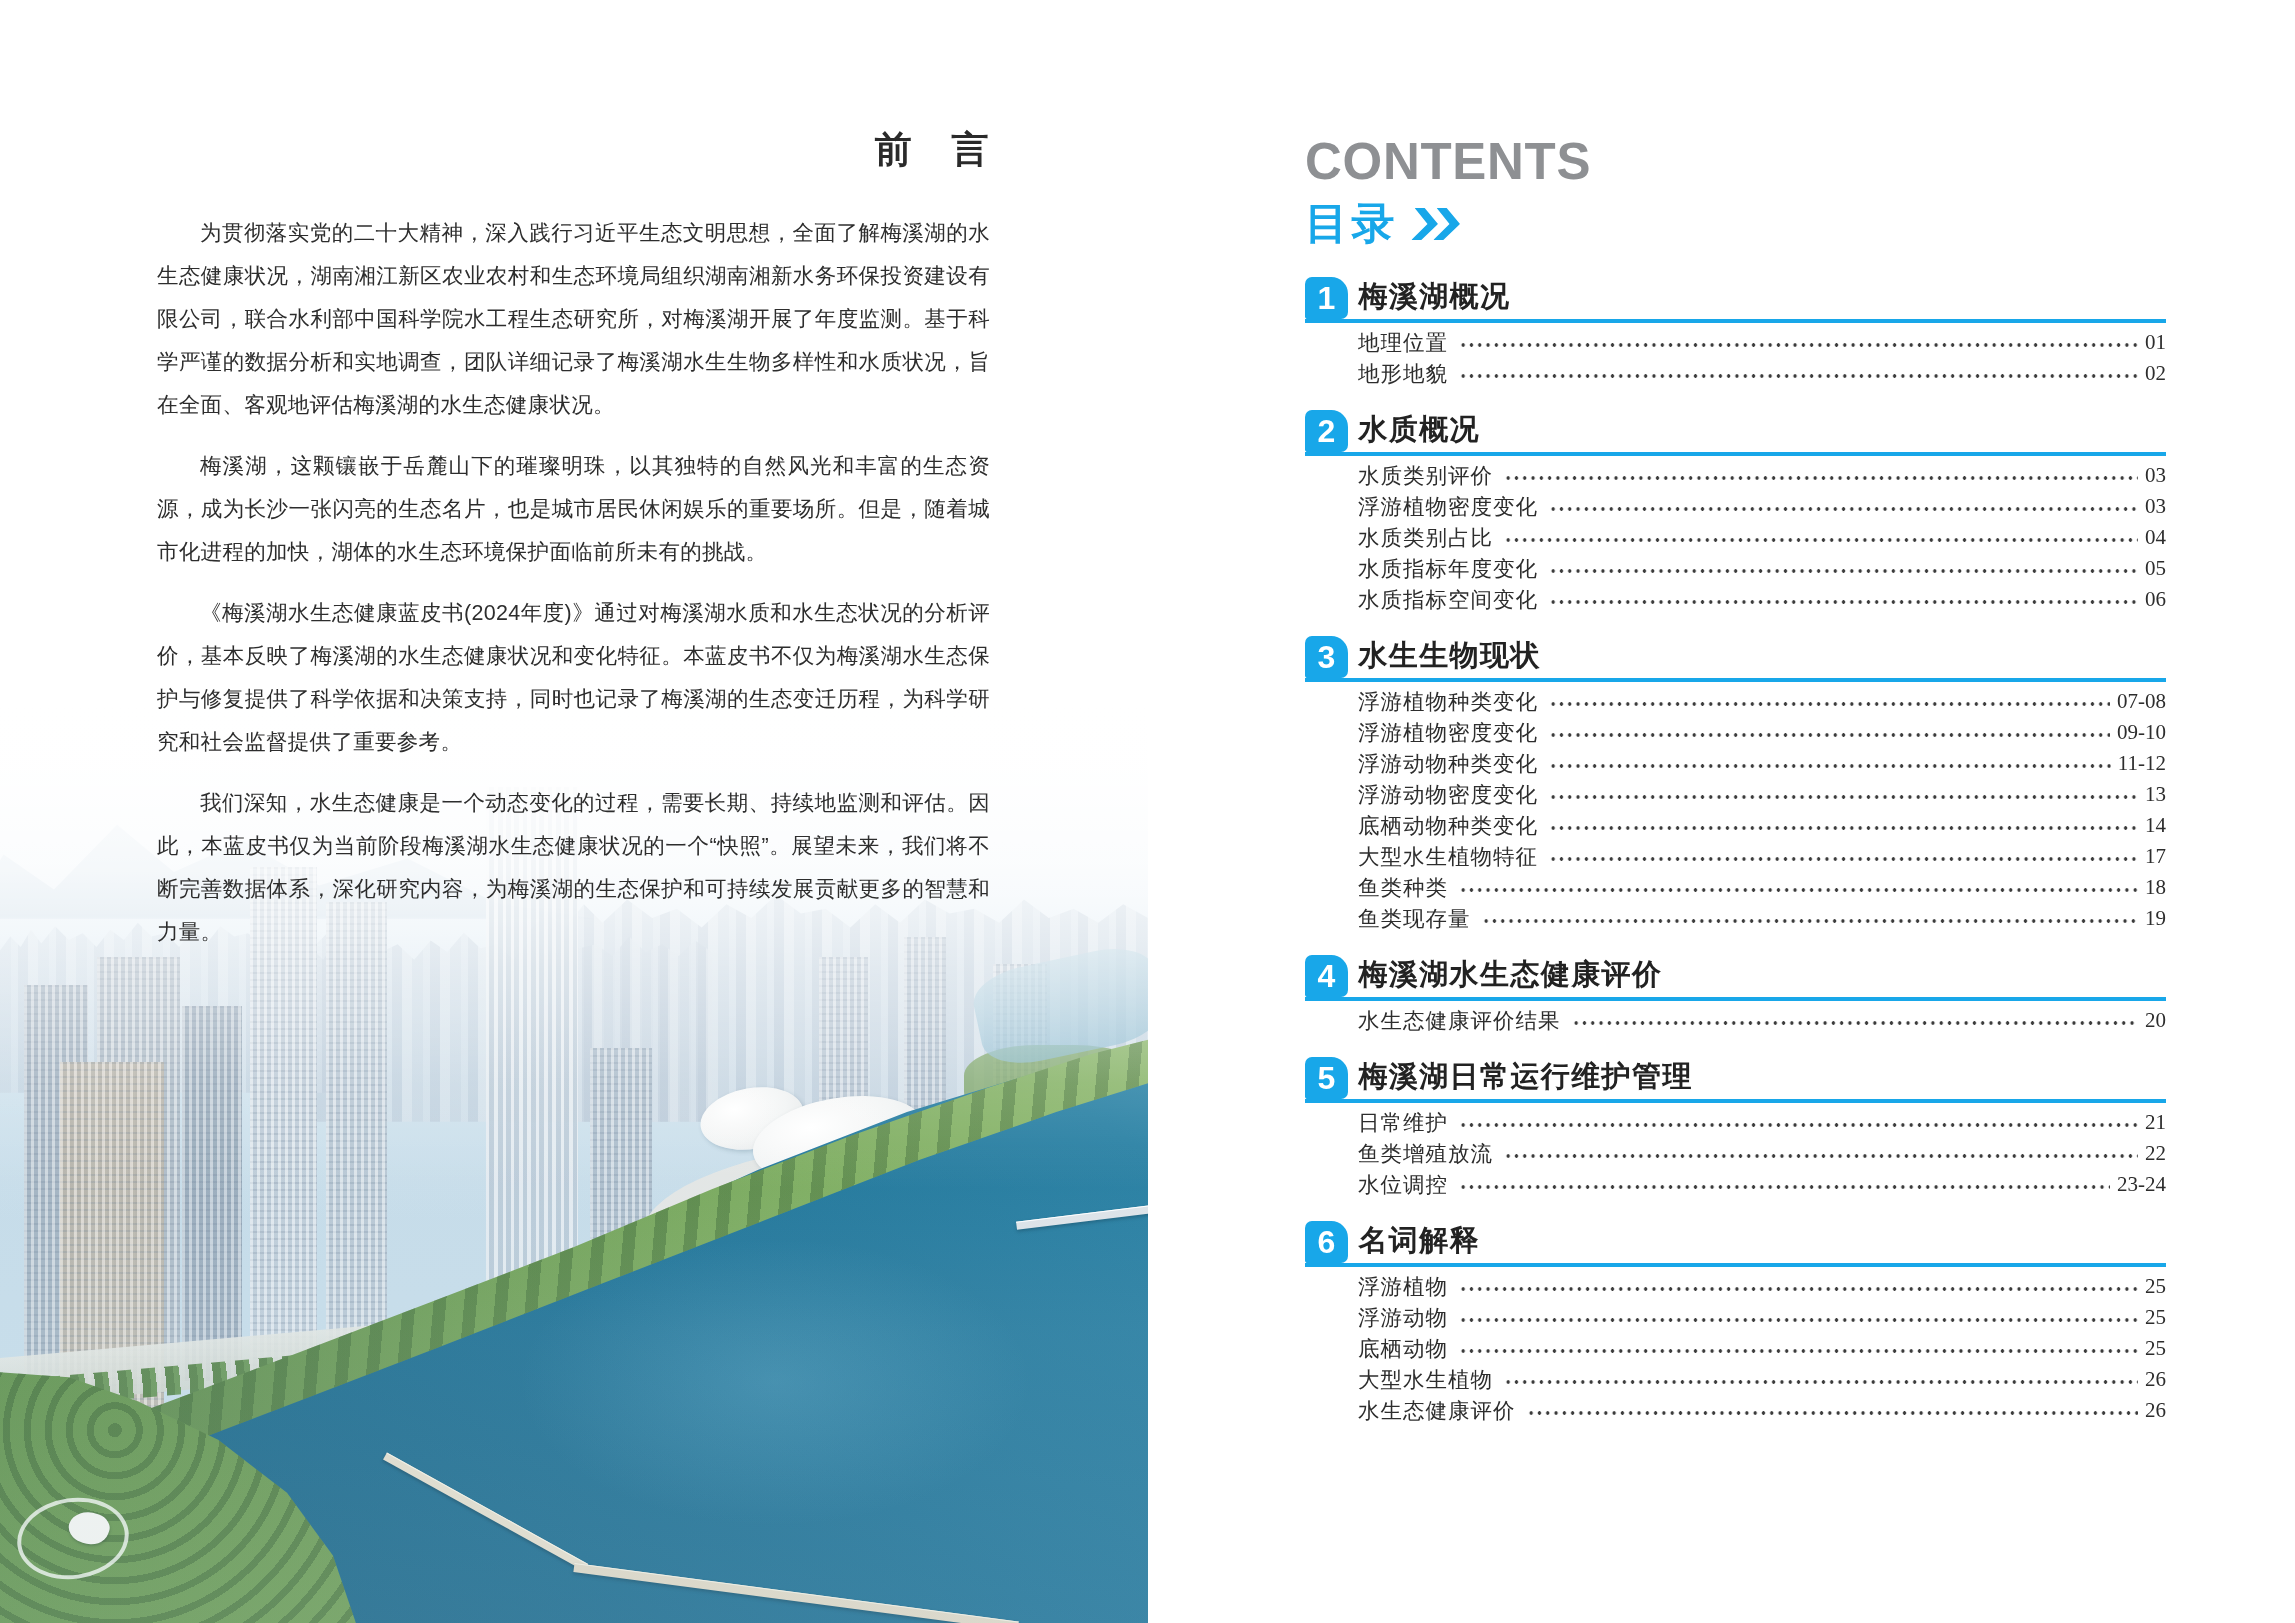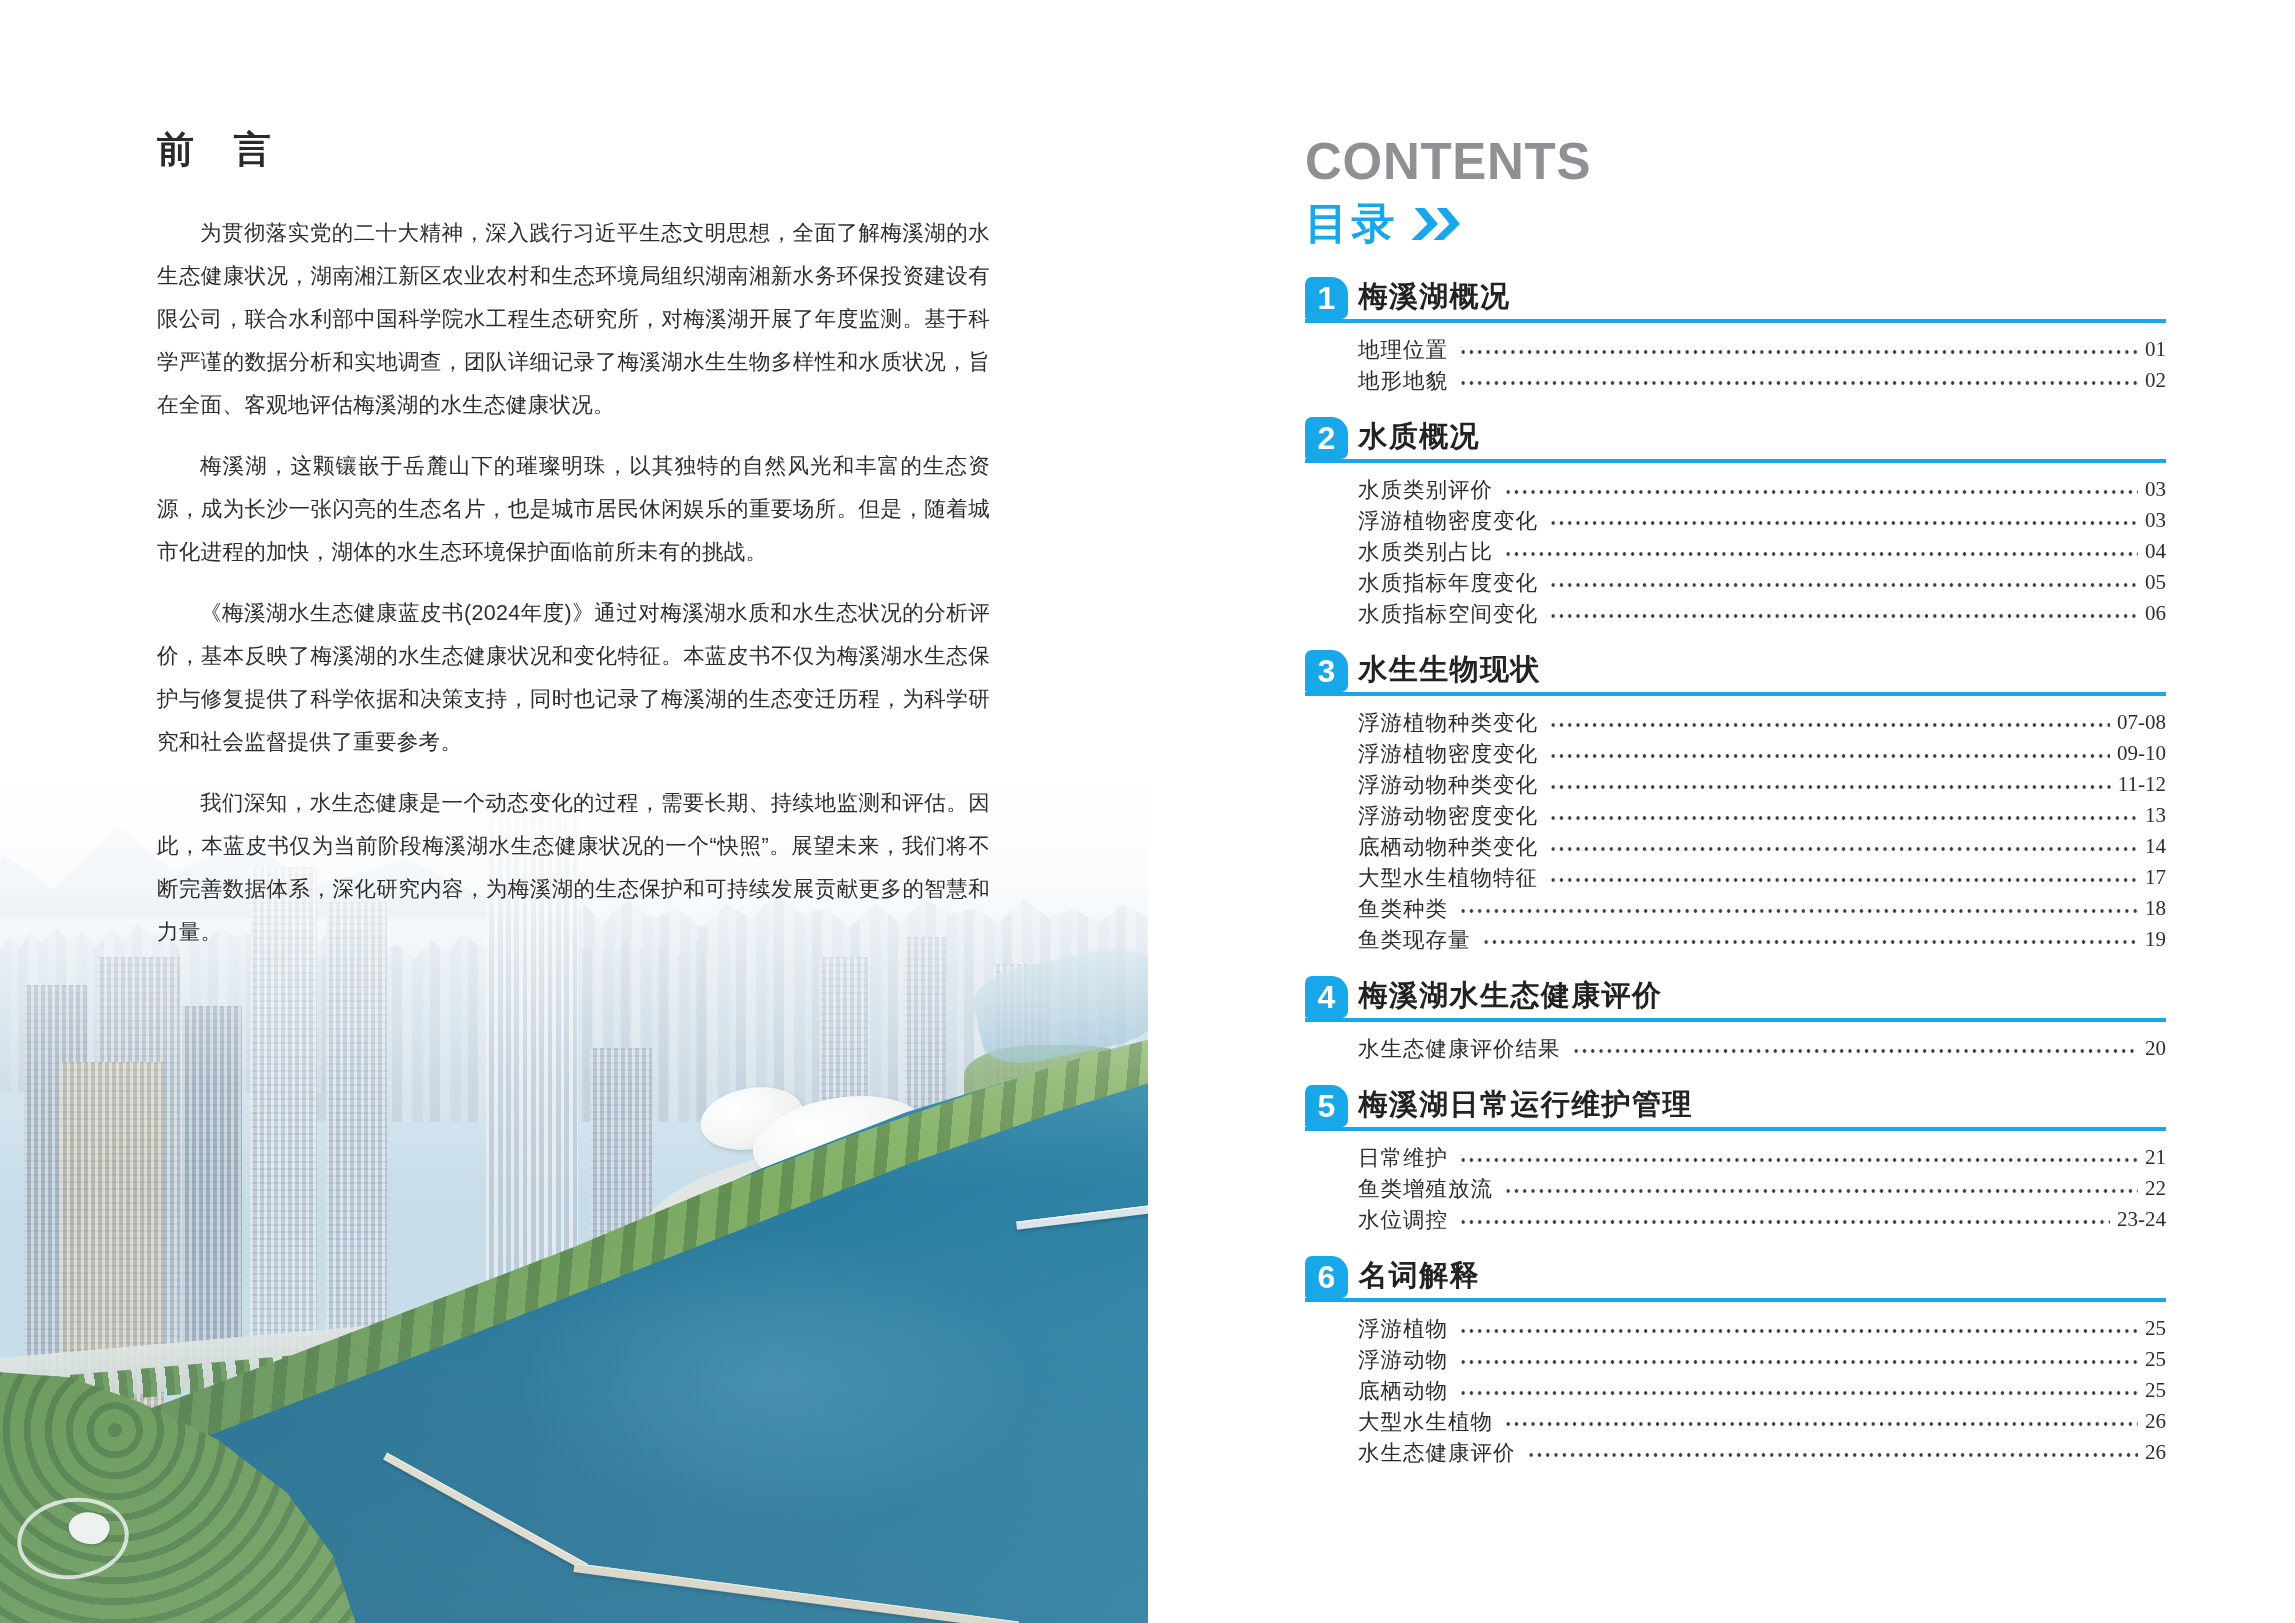--- a/index.html
+++ b/index.html
@@ -3,21 +3,21 @@
 <meta charset="utf-8">
 <style>
   html,body{margin:0;padding:0;background:#ffffff;}
   #canvas{position:relative;width:2295px;height:1624px;background:#ffffff;overflow:hidden;
           font-family:"Liberation Sans","DejaVu Sans",sans-serif;color:#2d2d2d;}
 
   
   .page-left{position:absolute;left:0;top:0;width:1148px;height:1624px;}
   .pre-col{position:absolute;left:157px;top:0;width:833px;z-index:5;}
   .pre-title{margin:125px 0 0 0;font-size:37px;line-height:50px;font-weight:700;
-             text-align:left;color:#2a2a2a;letter-spacing:1.4px;}
+             text-align:right;color:#2a2a2a;letter-spacing:1.4px;}
   .pre-body{margin-top:37px;}
   .pre-body p{margin:0 0 18px 0;font-size:21.5px;line-height:43px;text-align:justify;
               text-indent:2em;color:#2d2d2d;letter-spacing:0.3px;}
 
   
   .photo{position:absolute;left:0;top:659px;width:1148px;height:964px;overflow:hidden;z-index:1;}
   .photo *{position:absolute;}
   .ph-sky{inset:0;background:linear-gradient(180deg,#ffffff 0%,#f6fafc 10%,#eaf2f8 22%,
            #ddeaf2 34%,#cfe2ed 46%,#c6dce9 58%);}
   .ph-mountains{left:-3%;top:13%;width:55%;height:14%;background:#b5cbdc;opacity:.5;filter:blur(1.4px);
@@ -104,21 +104,21 @@
   .chevrons i{display:inline-block;width:25px;height:32px;background:var(--blue);margin-right:-3.5px;
     transform:skewX(-6deg);
     clip-path:polygon(0 0,40% 0,100% 50%,40% 100%,0 100%,58% 50%);}
   #toc-sections{margin-top:29px;}
   .toc-section{margin-bottom:21px;}
   .sec-head{display:flex;align-items:flex-end;gap:10.4px;border-bottom:4.2px solid var(--blue);}
   .badge{width:43px;height:42px;border-radius:7px 16.7px 7px 2.8px;background:var(--blue);color:#ffffff;
          font-size:32px;font-weight:700;display:flex;align-items:center;justify-content:center;flex:none;}
   .sec-title{font-size:29px;font-weight:700;color:#222222;margin:0;padding-bottom:6.2px;line-height:1.1;
              letter-spacing:1.4px;}
-  .items{list-style:none;margin:0;padding:11px 0 0 53px;}
+  .items{list-style:none;margin:0;padding:4px 0 0 53px;}
   .item{display:flex;align-items:center;height:31px;}
   .lbl{font-size:21.5px;color:#2d2d2d;letter-spacing:1px;white-space:nowrap;}
   .dots{flex:1;height:4.2px;margin:4.2px 7px 0 11px;
         background-image:radial-gradient(circle,#3b3b3b 1.6px,transparent 2px);
         background-size:8.3px 4.2px;background-position:left center;background-repeat:repeat-x;}
   .pg{font-size:21px;color:#2d2d2d;font-family:"Liberation Serif","DejaVu Serif",serif;white-space:nowrap;}
 </style>
 </head>
 <body>
 

